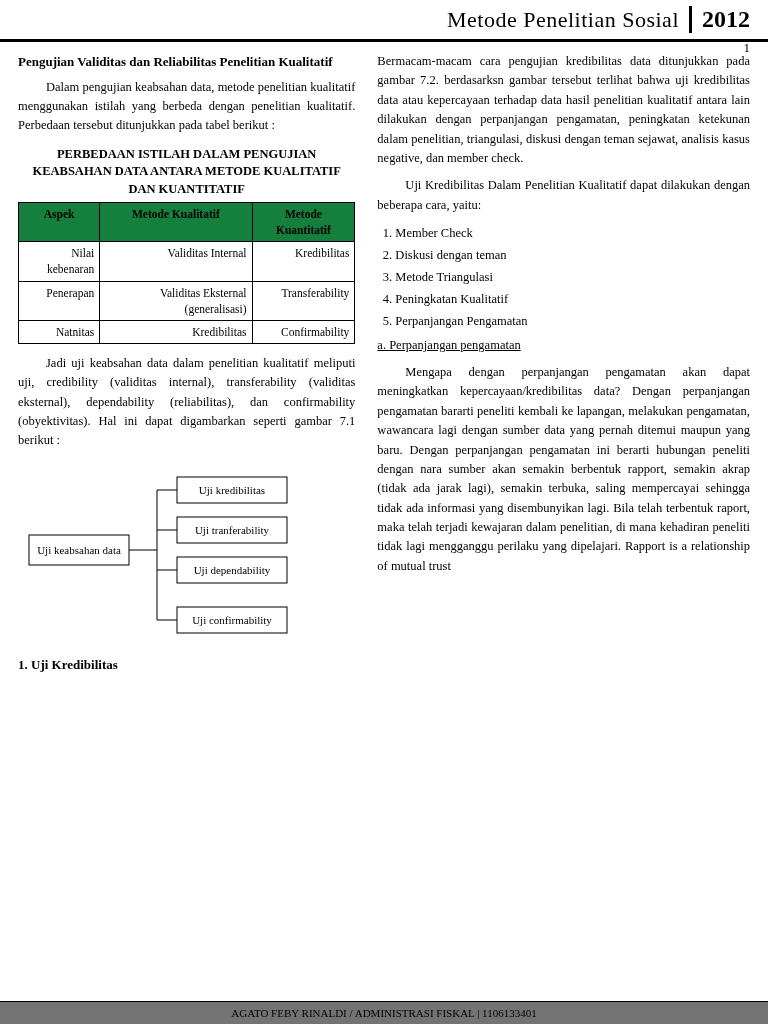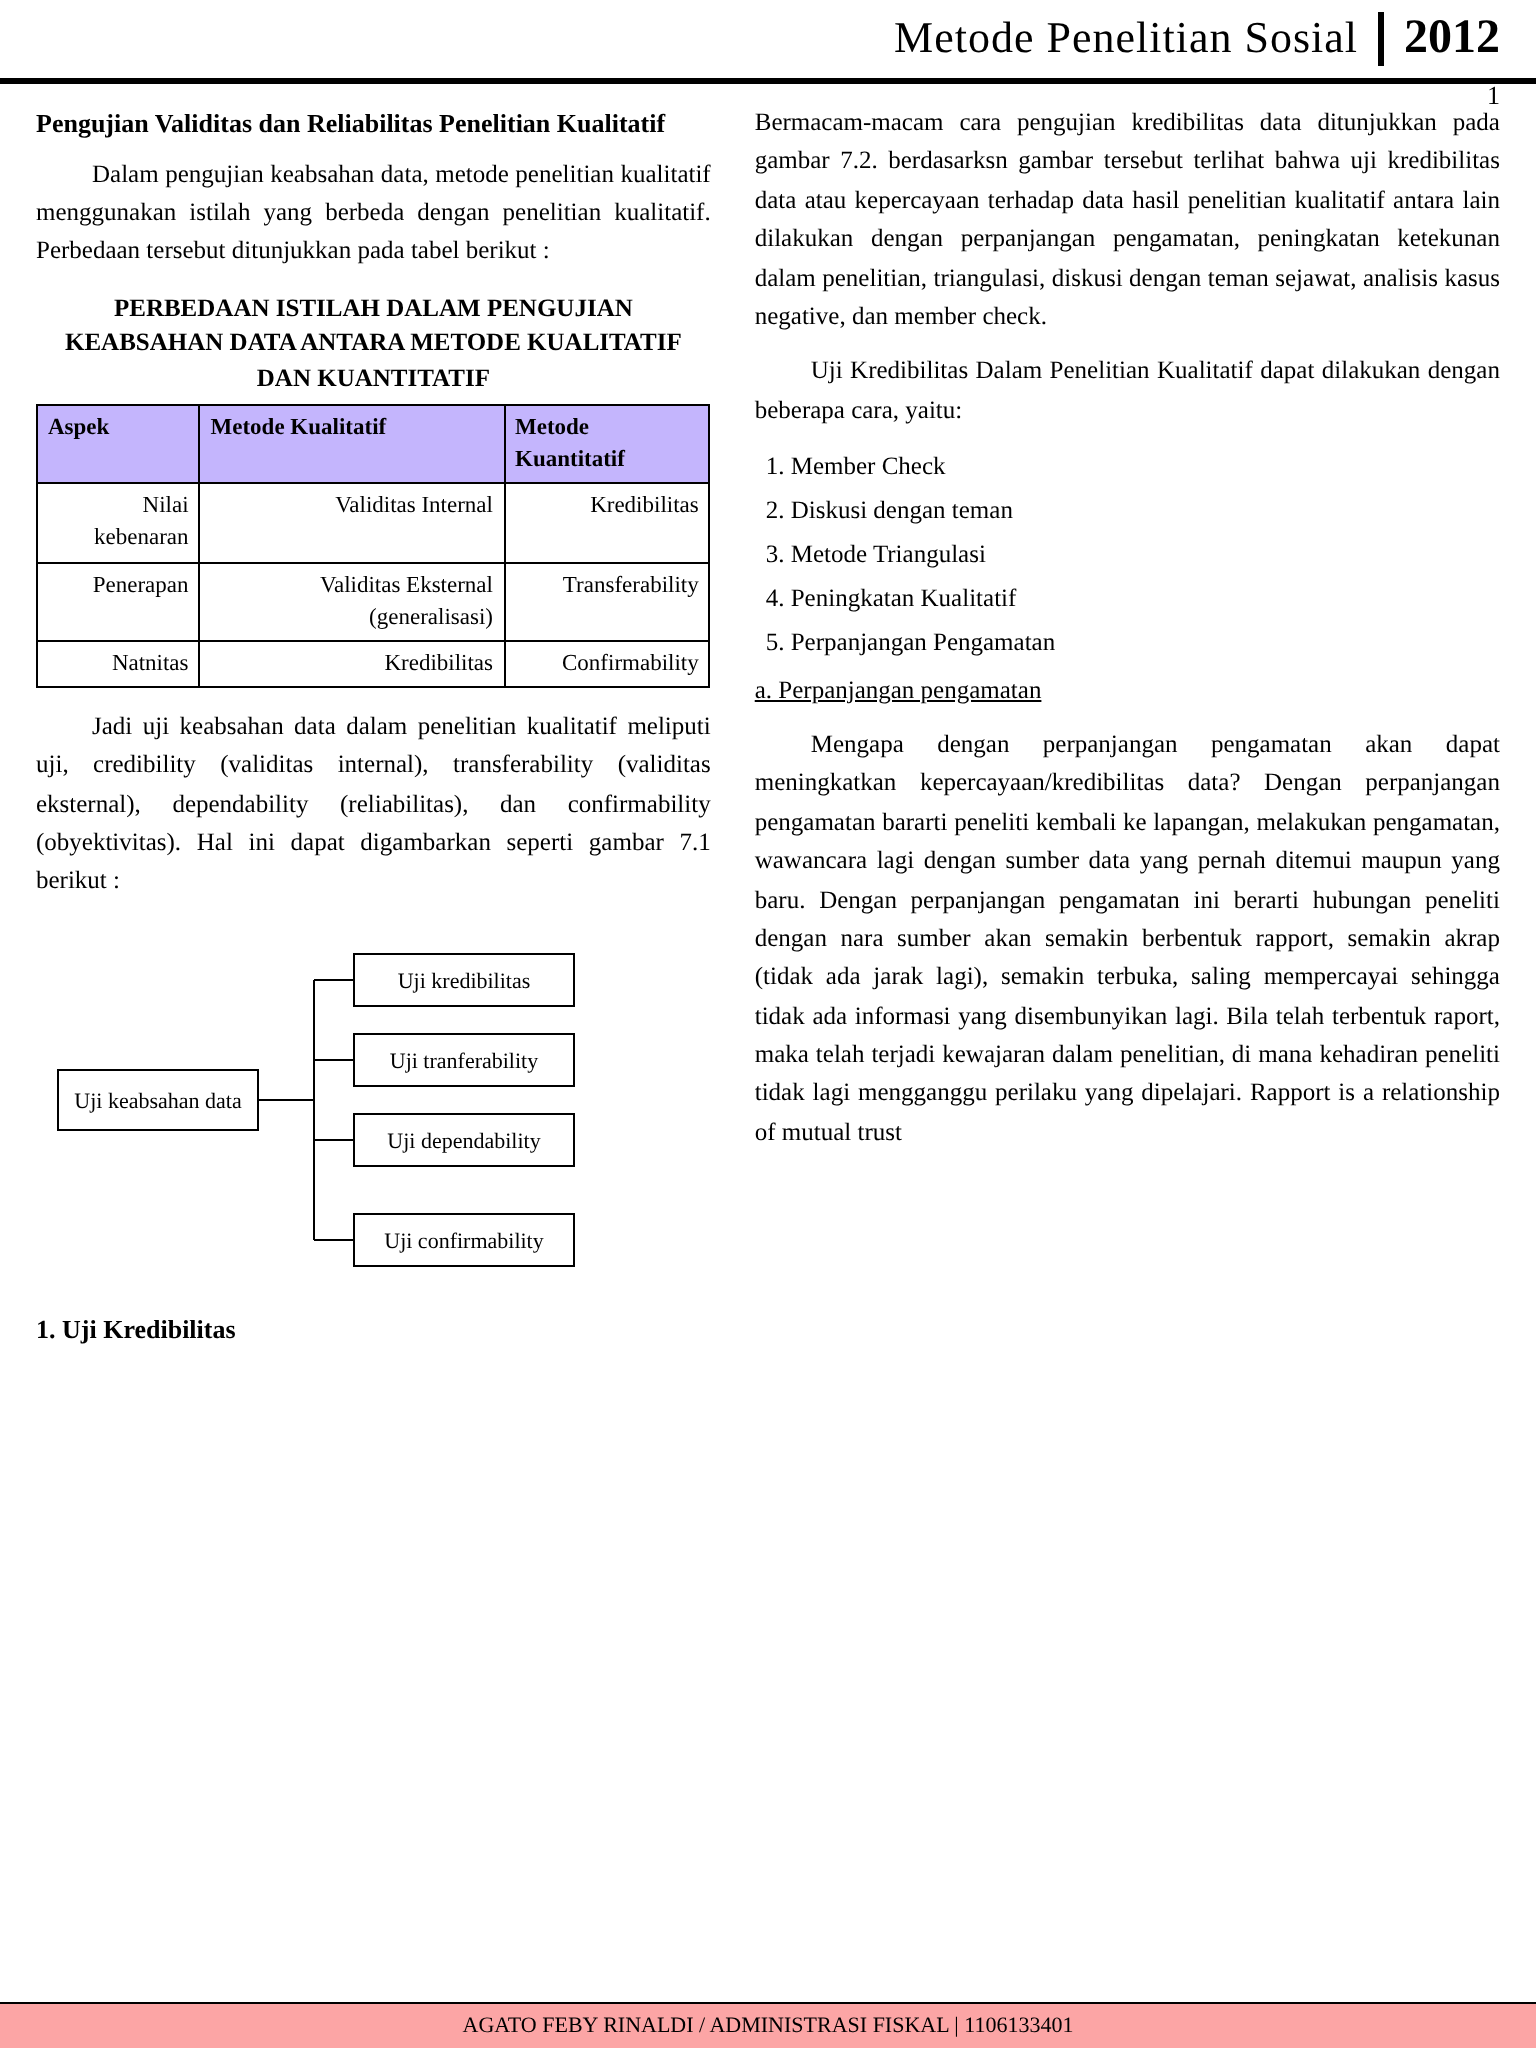--- a/index.html
+++ b/index.html
@@ -15,20 +15,21 @@
       width: 768px;
       min-height: 1024px;
       padding: 0;
       background: #fff;
       position: relative;
     }
     
     .header {
       display: flex;
       justify-content: flex-end;
+      align-items: center;
       border-bottom: 3px solid #000;
       padding: 6px 18px 6px 0;
       margin-bottom: 10px;
     }
     .header-title {
       font-size: 22px;
       font-weight: normal;
       letter-spacing: 0.5px;
     }
     .header-year {
@@ -85,23 +86,23 @@
       font-size: 11.5px;
     }
     table.comparison th, table.comparison td {
       border: 1px solid #000;
       padding: 3px 5px;
       text-align: right;
       vertical-align: top;
       line-height: 1.4;
     }
     table.comparison th {
-      text-align: left;
-      font-weight: bold;
-      background: #c4b5fd;
+      text-align: center;
+      font-weight: bold;
+      background: #15803d;
     }
     
     .diagram-section {
       margin: 14px 0 10px 0;
     }
     
     .numbered-list {
       margin: 6px 0 6px 18px;
       font-size: 12.5px;
       line-height: 1.6;
@@ -119,21 +120,21 @@
     
     .footer {
       position: absolute;
       bottom: 0;
       left: 0;
       right: 0;
       border-top: 1px solid #000;
       padding: 5px 18px;
       font-size: 11px;
       text-align: center;
-      background: #fca5a5;
+      background: #737373;
     }
     .page-number {
       position: absolute;
       right: 18px;
       top: 40px;
       font-size: 13px;
     }
 
     
     .diagram-svg-wrap {

